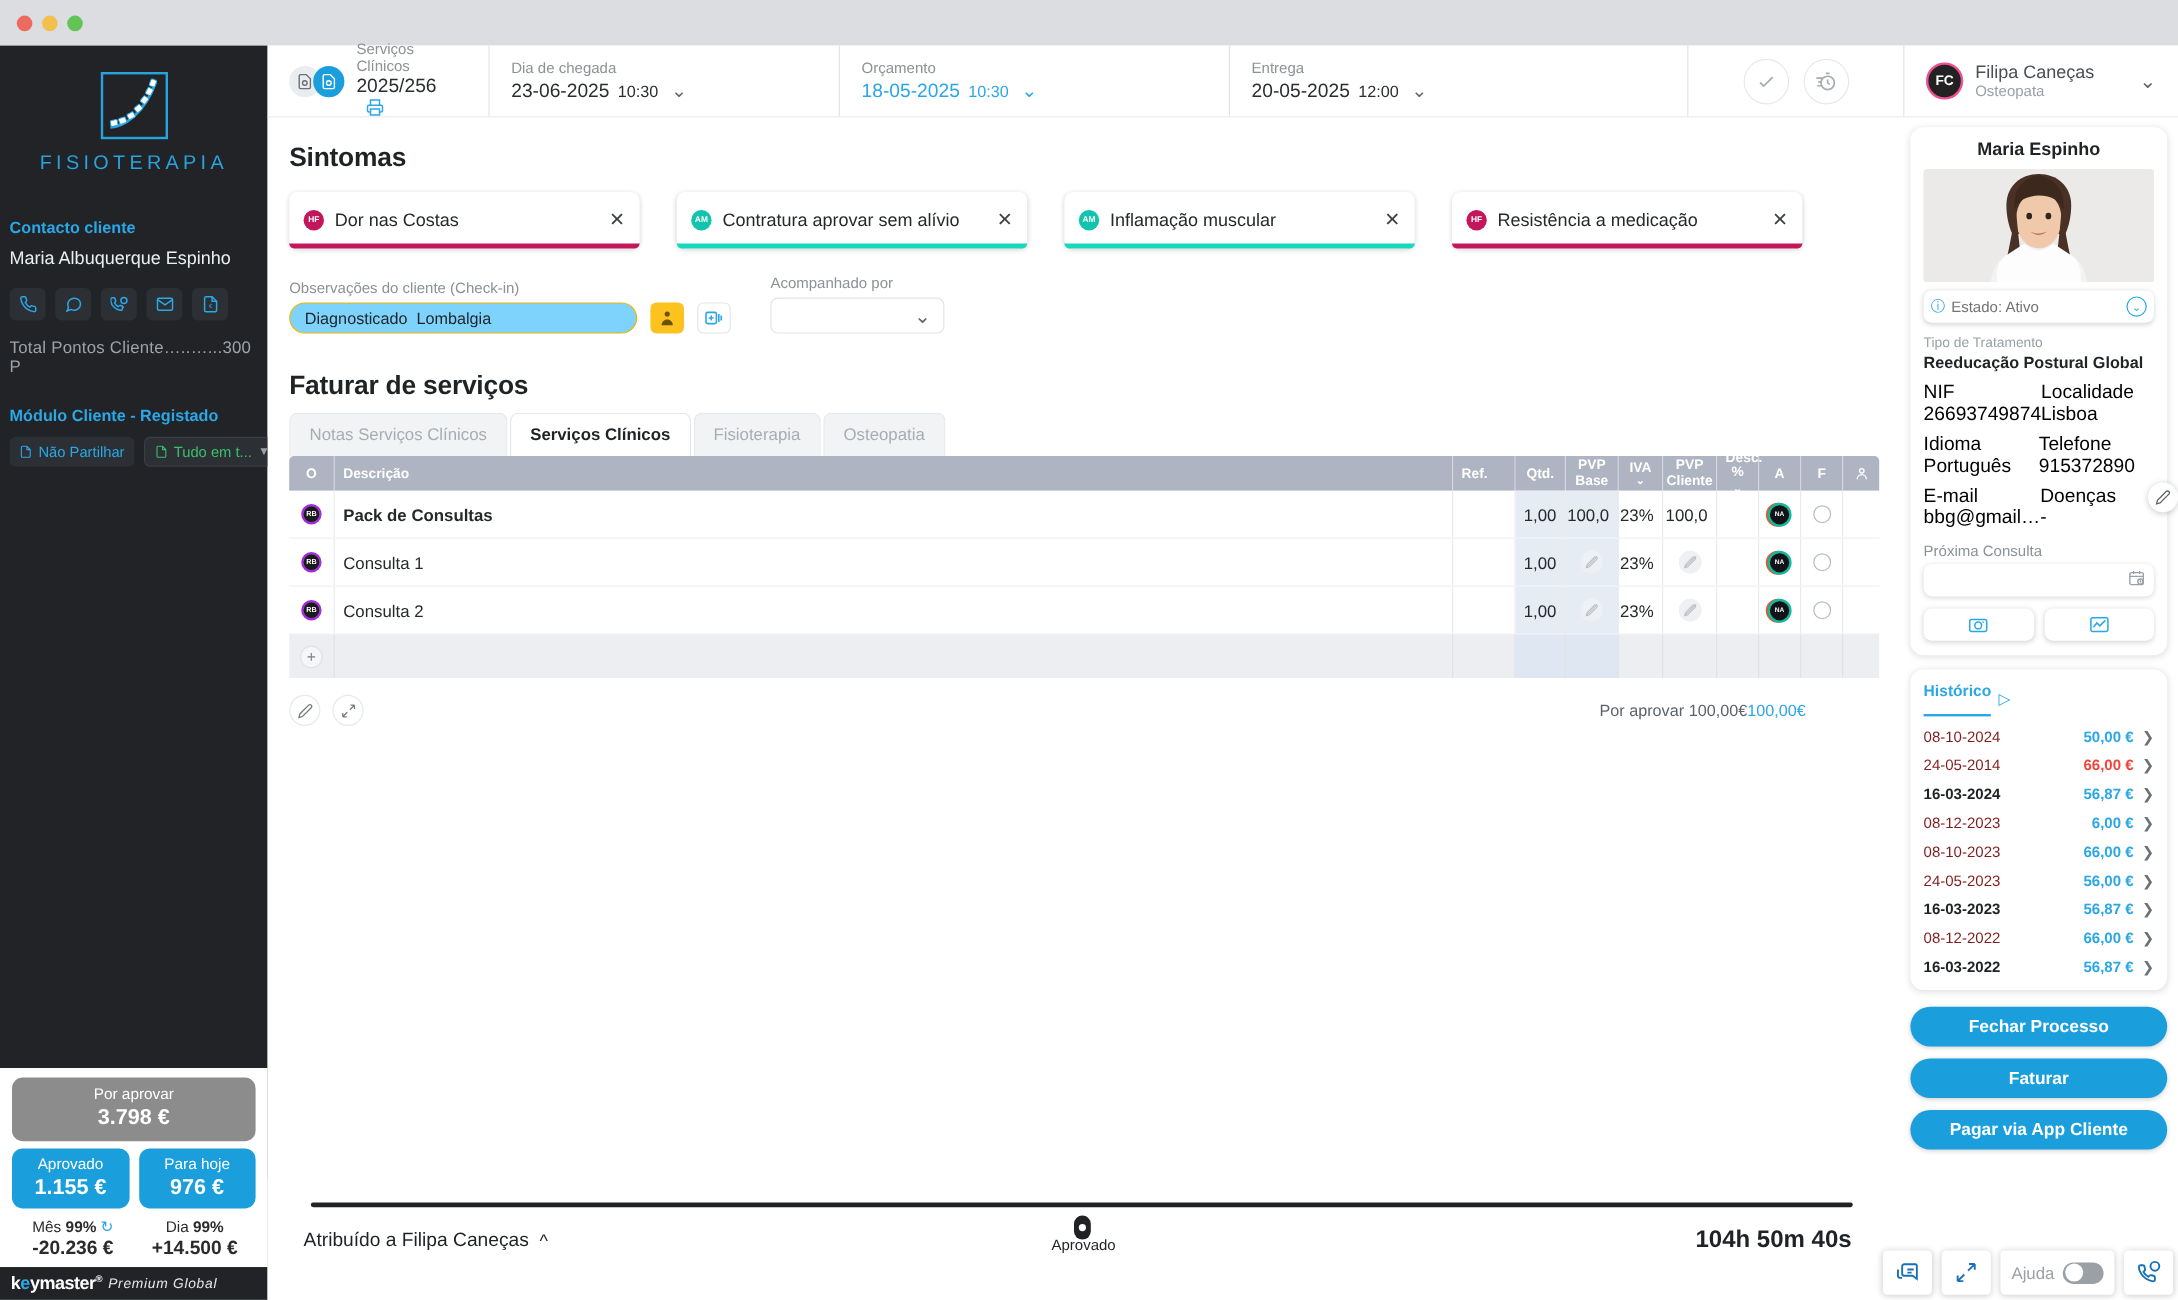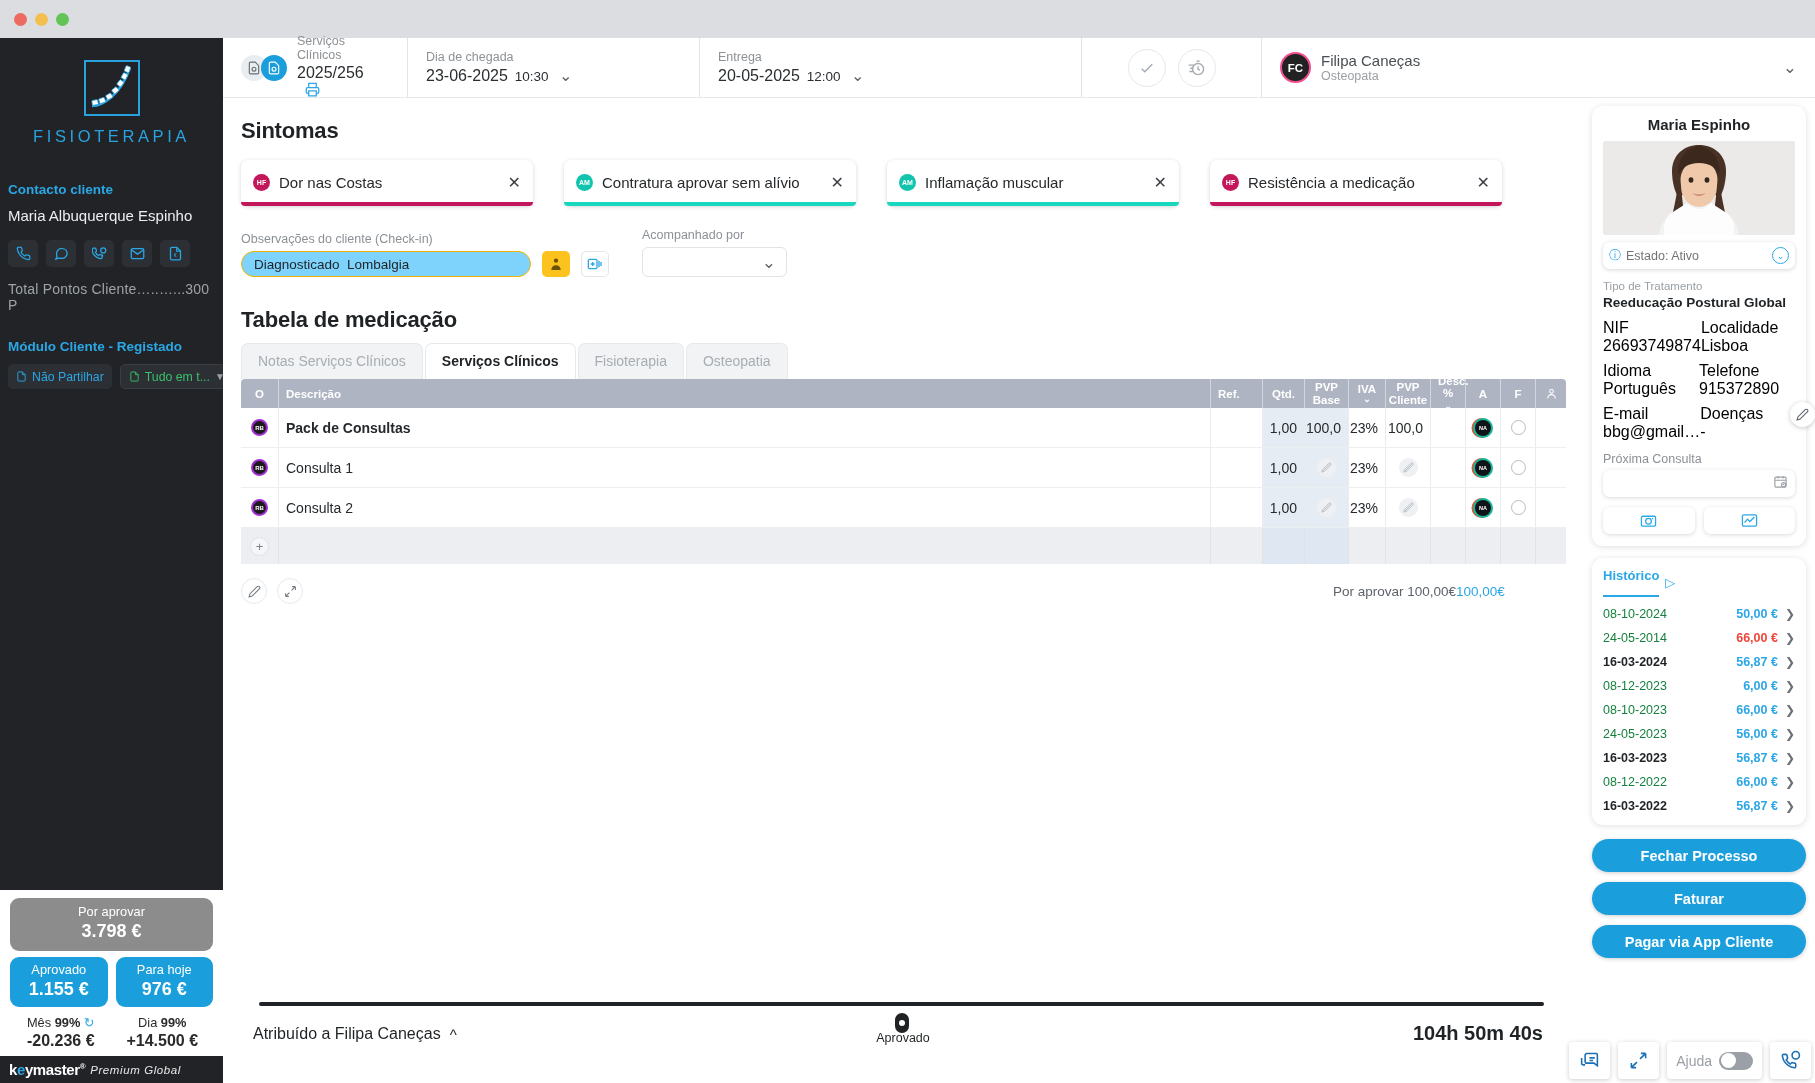--- a/index.html
+++ b/index.html
@@ -299,21 +299,21 @@
   }
   .px-btns { display: flex; gap: 9px; margin-top: 10px; }
   .px-btn { flex: 1; height: 27px; border-radius: 7px; background: #fff;
     box-shadow: 0 1px 4px rgba(0,0,0,.15); display: flex; align-items: center;
     justify-content: center; color: #2ba7e6; }
   .hist-card { margin-top: 12px; }
   .hist-head { display: flex; align-items: center; gap: 6px; }
   .hist-head .t { font-size: 13px; font-weight: bold; color: #2ba7e6;
     border-bottom: 2px solid #2ba7e6; padding-bottom: 12px; }
   .hrow { display: flex; align-items: center; margin-top: 10px; font-size: 12.5px; }
-  .hrow .d { flex: 1; color: #15803d; }
+  .hrow .d { flex: 1; color: #7f1d1d; }
   .hrow.bold .d { color: #1f2326; font-weight: bold; }
   .hrow .a { color: #2ba7e6; font-weight: bold; margin-right: 7px; }
   .hrow .a.red { color: #f0453a; }
   .hrow .arr { color: #6b7176; font-size: 12px; }
   .act-btns { margin-top: 14px; display: flex; flex-direction: column; gap: 10px; }
   .act-btn {
     height: 33px; border-radius: 17px; background: #1b9fdc; color: #fff;
     font-size: 14.5px; font-weight: bold; display: flex; align-items: center;
     justify-content: center; box-shadow: 0 1px 4px rgba(0,0,0,.2);
   }
@@ -492,20 +492,27 @@
   </div>
 
   <div class="tb-cell" style="width:292px">
     <div class="tb-lbl">Dia de chegada</div>
     <div class="tb-val">
       <span>23-06-2025</span><span class="time">10:30</span>
       <span class="chev">⌄</span>
     </div>
   </div>
 
+  <div class="tb-cell" style="width:325px">
+    <div class="tb-lbl">Orçamento</div>
+    <div class="tb-val blue">
+      <span>18-05-2025</span><span class="time">10:30</span>
+      <span class="chev" style="color:#2ba7e6">⌄</span>
+    </div>
+  </div>
 
   <div class="tb-cell" style="width:382px">
     <div class="tb-lbl">Entrega</div>
     <div class="tb-val">
       <span>20-05-2025</span><span class="time">12:00</span>
       <span class="chev">⌄</span>
     </div>
   </div>
 
   <div class="tb-cell" style="width:180px;flex-direction:row;align-items:center;gap:12px;justify-content:center;">
@@ -583,21 +590,21 @@
         </svg>
     </div>
     <div style="margin-left:22px">
       <div class="fld-lbl">Acompanhado por</div>
       <div class="acomp">
         <span class="chev" style="font-size:17px;">⌄</span>
       </div>
     </div>
   </div>
 
-  <h2 class="sec-title" style="margin-top:30px">Tabela de medicação</h2>
+  <h2 class="sec-title" style="margin-top:30px">Faturar de serviços</h2>
 
   <div class="tabs">
     <div class="tab">Notas Serviços Clínicos</div>
     <div class="tab active">Serviços Clínicos</div>
     <div class="tab">Fisioterapia</div>
     <div class="tab">Osteopatia</div>
   </div>
 
   <div class="tbl">
     <div class="thead">

